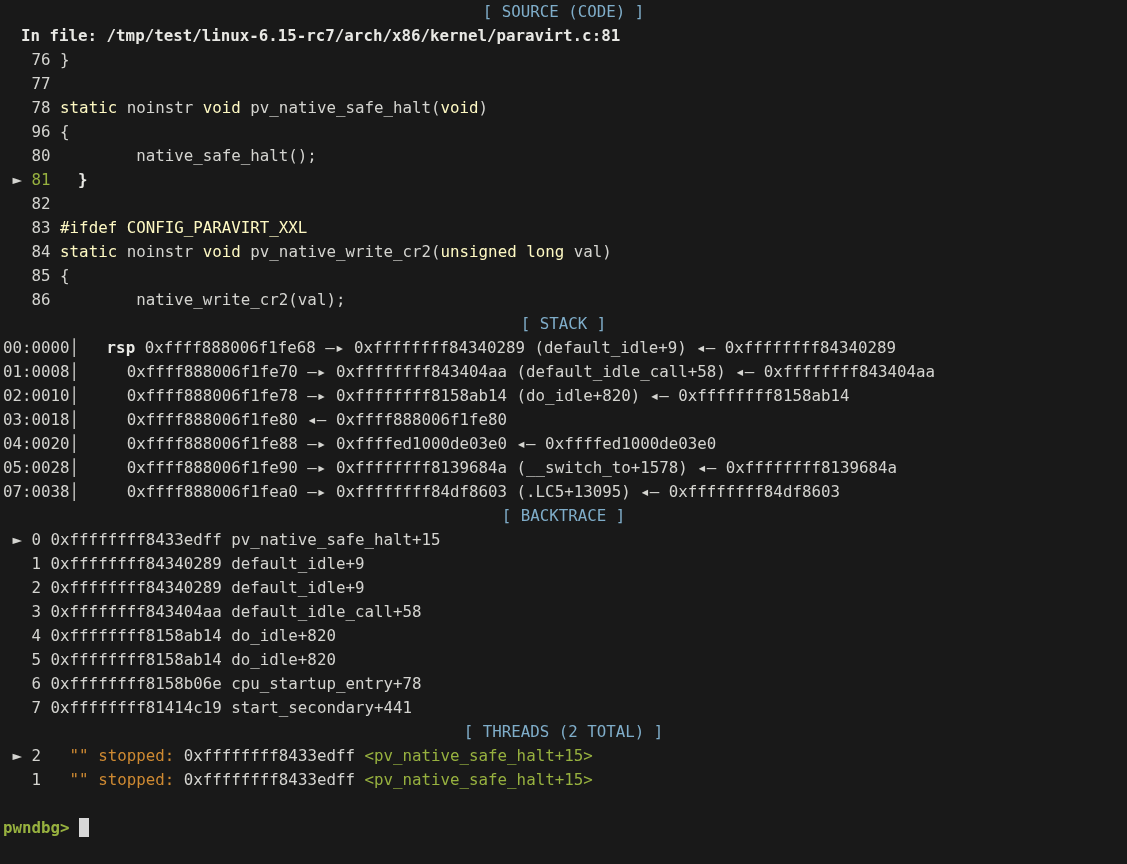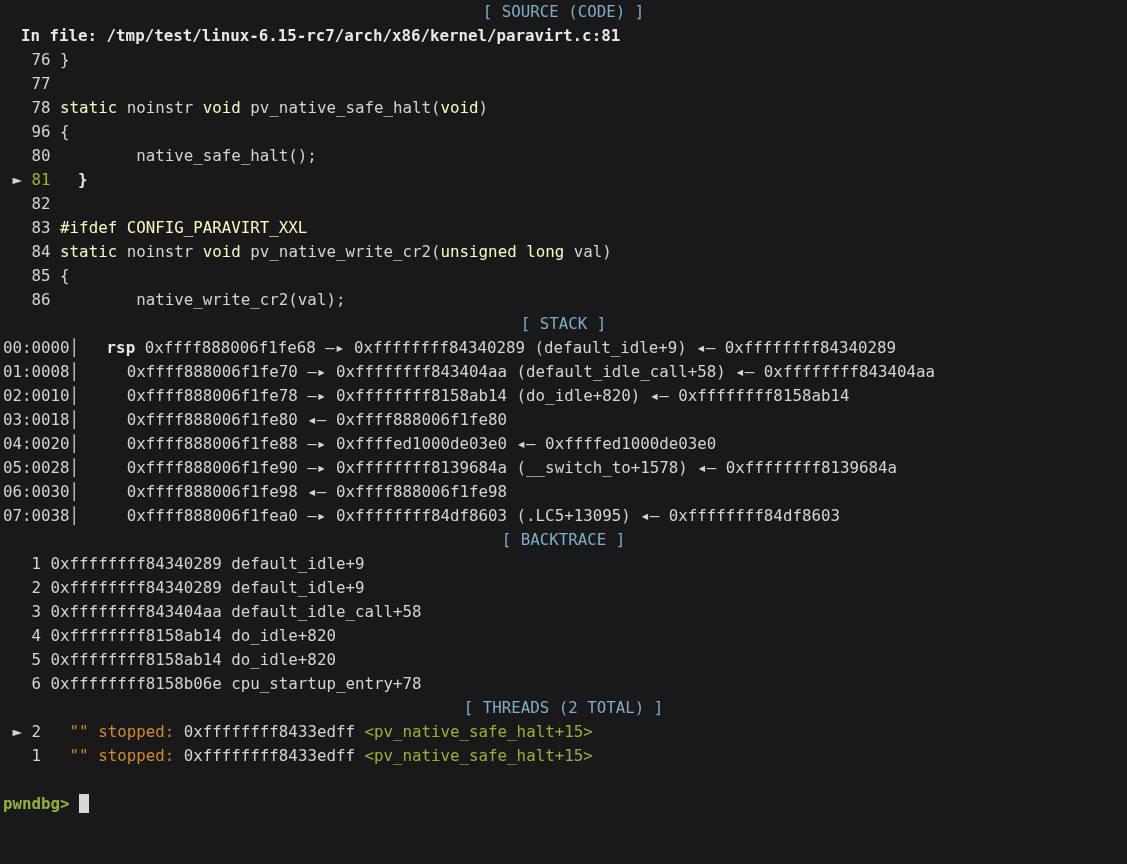--- a/index.html
+++ b/index.html
@@ -57,36 +57,37 @@
     <div class="hdr-title">[ STACK ]</div>
     <div class="hline" style="width:127px"></div>
   </div>
   <div id="stack-rows">
       <div class="row"><span class="c-fg">00:0000</span><span class="c-fg">│</span><span class="c-fg"> </span><span class="c-fgb">rsp</span><span class="c-fg"> </span><span class="c-fg">0xffff888006f1fe68 —▸ 0xffffffff84340289 (default_idle+9) ◂— 0xffffffff84340289</span></div>
       <div class="row"><span class="c-fg">01:0008</span><span class="c-fg">│</span><span class="c-fg">     </span><span class="c-fg">0xffff888006f1fe70 —▸ 0xffffffff843404aa (default_idle_call+58) ◂— 0xffffffff843404aa</span></div>
       <div class="row"><span class="c-fg">02:0010</span><span class="c-fg">│</span><span class="c-fg">     </span><span class="c-fg">0xffff888006f1fe78 —▸ 0xffffffff8158ab14 (do_idle+820) ◂— 0xffffffff8158ab14</span></div>
       <div class="row"><span class="c-fg">03:0018</span><span class="c-fg">│</span><span class="c-fg">     </span><span class="c-fg">0xffff888006f1fe80 ◂— 0xffff888006f1fe80</span></div>
       <div class="row"><span class="c-fg">04:0020</span><span class="c-fg">│</span><span class="c-fg">     </span><span class="c-fg">0xffff888006f1fe88 —▸ 0xffffed1000de03e0 ◂— 0xffffed1000de03e0</span></div>
       <div class="row"><span class="c-fg">05:0028</span><span class="c-fg">│</span><span class="c-fg">     </span><span class="c-fg">0xffff888006f1fe90 —▸ 0xffffffff8139684a (__switch_to+1578) ◂— 0xffffffff8139684a</span></div>
-      <div class="row"><span class="c-fg">06:0030</span><span class="c-fg">│</span><span class="c-fg">     </span><span class="c-fg">0xffff888006f1fe98 ◂— 0xffff888006f1fe98</span></div>
       <div class="row"><span class="c-fg">07:0038</span><span class="c-fg">│</span><span class="c-fg">     </span><span class="c-fg">0xffff888006f1fea0 —▸ 0xffffffff84df8603 (.LC5+13095) ◂— 0xffffffff84df8603</span></div>
     </div>
 
   <div class="hdr">
     <div class="hline grow"></div>
     <div class="hdr-title">[ BACKTRACE ]</div>
     <div class="hline" style="width:124px"></div>
   </div>
   <div id="backtrace-frames">
+      <div class="row"><span class="c-fg"> ► </span><span class="c-fg">0 </span><span class="c-fg">0xffffffff8433edff </span><span class="c-fg">pv_native_safe_halt+15</span></div>
       <div class="row"><span class="c-fg">   </span><span class="c-fg">1 </span><span class="c-fg">0xffffffff84340289 </span><span class="c-fg">default_idle+9</span></div>
       <div class="row"><span class="c-fg">   </span><span class="c-fg">2 </span><span class="c-fg">0xffffffff84340289 </span><span class="c-fg">default_idle+9</span></div>
       <div class="row"><span class="c-fg">   </span><span class="c-fg">3 </span><span class="c-fg">0xffffffff843404aa </span><span class="c-fg">default_idle_call+58</span></div>
       <div class="row"><span class="c-fg">   </span><span class="c-fg">4 </span><span class="c-fg">0xffffffff8158ab14 </span><span class="c-fg">do_idle+820</span></div>
       <div class="row"><span class="c-fg">   </span><span class="c-fg">5 </span><span class="c-fg">0xffffffff8158ab14 </span><span class="c-fg">do_idle+820</span></div>
       <div class="row"><span class="c-fg">   </span><span class="c-fg">6 </span><span class="c-fg">0xffffffff8158b06e </span><span class="c-fg">cpu_startup_entry+78</span></div>
+      <div class="row"><span class="c-fg">   </span><span class="c-fg">7 </span><span class="c-fg">0xffffffff81414c19 </span><span class="c-fg">start_secondary+441</span></div>
     </div>
 
   <div class="hdr">
     <div class="hline grow"></div>
     <div class="hdr-title">[ THREADS (2 TOTAL) ]</div>
     <div class="hline" style="width:84px"></div>
   </div>
   <div id="thread-rows">
       <div class="row"><span class="c-fg"> ► </span><span class="c-fg">2   </span><span class="c-orange">"" </span><span class="c-orange">stopped: </span><span class="c-fg">0xffffffff8433edff </span><span class="c-green">&lt;pv_native_safe_halt+15&gt;</span></div>
       <div class="row"><span class="c-fg">   </span><span class="c-fg">1   </span><span class="c-orange">"" </span><span class="c-orange">stopped: </span><span class="c-fg">0xffffffff8433edff </span><span class="c-green">&lt;pv_native_safe_halt+15&gt;</span></div>

